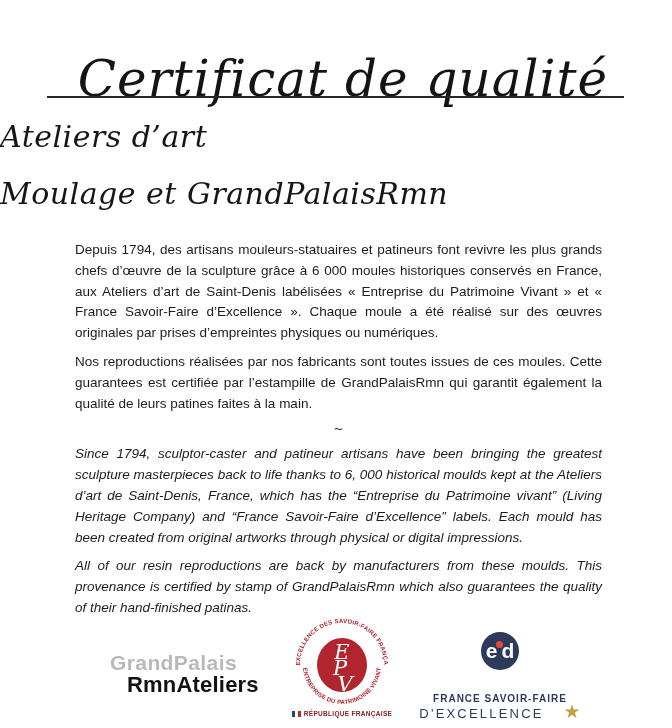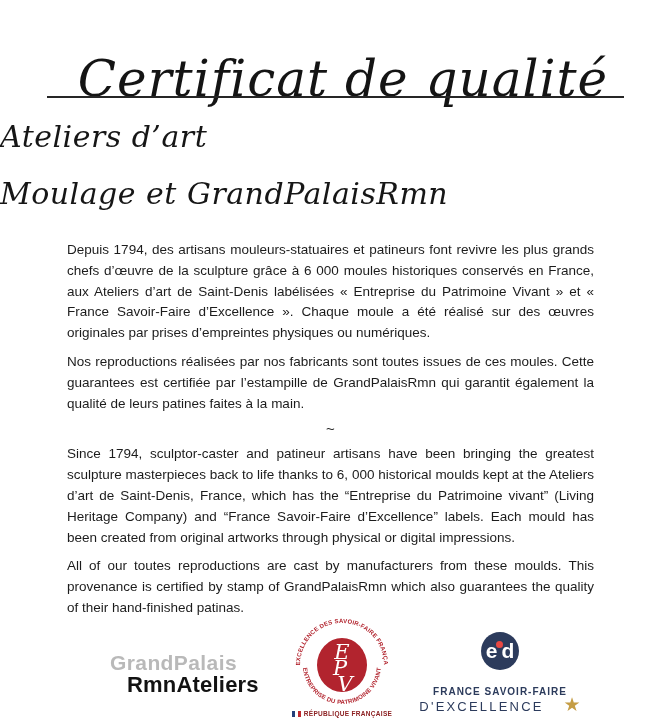--- a/index.html
+++ b/index.html
@@ -42,29 +42,29 @@
     font-style: italic;
     font-size: 30px;
     line-height: 57px;
     color: #161616;
     letter-spacing: 0.5px;
   }
 
   
   .body {
     position: absolute;
-    top: 240px; left: 67px;
+    top: 240px; left: 75px;
     width: 527px;
     font-size: 13.5px;
     line-height: 20.8px;
     text-align: justify;
     color: #1c1c1c;
   }
   .body p { margin: 0 0 8px 0; }
-  .body p.en { }
+  .body p.en { font-style: italic; }
   .tilde {
     text-align: center;
     font-size: 15px;
     line-height: 14px;
     margin: 2px 0 8px 0;
     font-style: normal;
     color: #1c1c1c;
   }
 
   
@@ -115,21 +115,21 @@
   .ed-letter {
     color: #ffffff; font-weight: 700; font-size: 21px;
     line-height: 38px; font-family: "Liberation Sans", sans-serif;
   }
   .ed-dot {
     width: 7px; height: 7px; border-radius: 50%;
     background: #e84742; margin: 0 0 0 -1px;
     transform: translateY(-7px); margin-right: -2px;
   }
   .ed-line1 {
-    margin-top: 16px;
+    margin-top: 23px;
     font-size: 10px; font-weight: 700; letter-spacing: 1px;
     color: #2c3b5c; white-space: nowrap;
   }
   .ed-line2-row {
     margin-top: 2px;
     display: flex; align-items: center; justify-content: center; gap: 20px;
   }
   .ed-line2 {
     font-size: 13px; font-weight: 400; letter-spacing: 2.2px;
     color: #2c3b5c; white-space: nowrap;
@@ -148,21 +148,21 @@
   <div class="subtitle">
     <div>Ateliers d’art</div>
     <div>Moulage et GrandPalaisRmn</div>
   </div>
 
   <div class="body">
     <p class="fr">Depuis 1794, des artisans mouleurs-statuaires et patineurs font revivre les plus grands chefs d’œuvre de la sculpture grâce à 6 000 moules historiques conservés en France, aux Ateliers d’art de Saint-Denis labélisées « Entreprise du Patrimoine Vivant » et « France Savoir-Faire d’Excellence ». Chaque moule a été réalisé sur des œuvres originales par prises d’empreintes physiques ou numériques.</p>
     <p class="fr">Nos reproductions réalisées par nos fabricants sont toutes issues de ces moules. Cette guarantees est certifiée par l’estampille de GrandPalaisRmn qui garantit également la qualité de leurs patines faites à la main.</p>
     <div class="tilde">~</div>
     <p class="en">Since 1794, sculptor-caster and patineur artisans have been bringing the greatest sculpture masterpieces back to life thanks to 6, 000 historical moulds kept at the Ateliers d’art de Saint-Denis, France, which has the “Entreprise du Patrimoine vivant” (Living Heritage Company) and “France Savoir-Faire d’Excellence” labels. Each mould has been created from original artworks through physical or digital impressions.</p>
-    <p class="en">All of our toutes reproductions are cast by manufacturers from these moulds. This provenance is certified by stamp of GrandPalaisRmn which also guarantees the quality of their hand-finished patinas.</p>
+    <p class="en">All of our resin reproductions are back by manufacturers from these moulds. This provenance is certified by stamp of GrandPalaisRmn which also guarantees the quality of their hand-finished patinas.</p>
   </div>
 
   <div class="gp-logo">
     <div class="gp-line1">GrandPalais</div>
     <div class="gp-line2">RmnAteliers</div>
   </div>
 
   <div class="epv-logo">
     <svg class="epv-svg" viewBox="0 0 96 96" aria-hidden="true">
       <defs>

